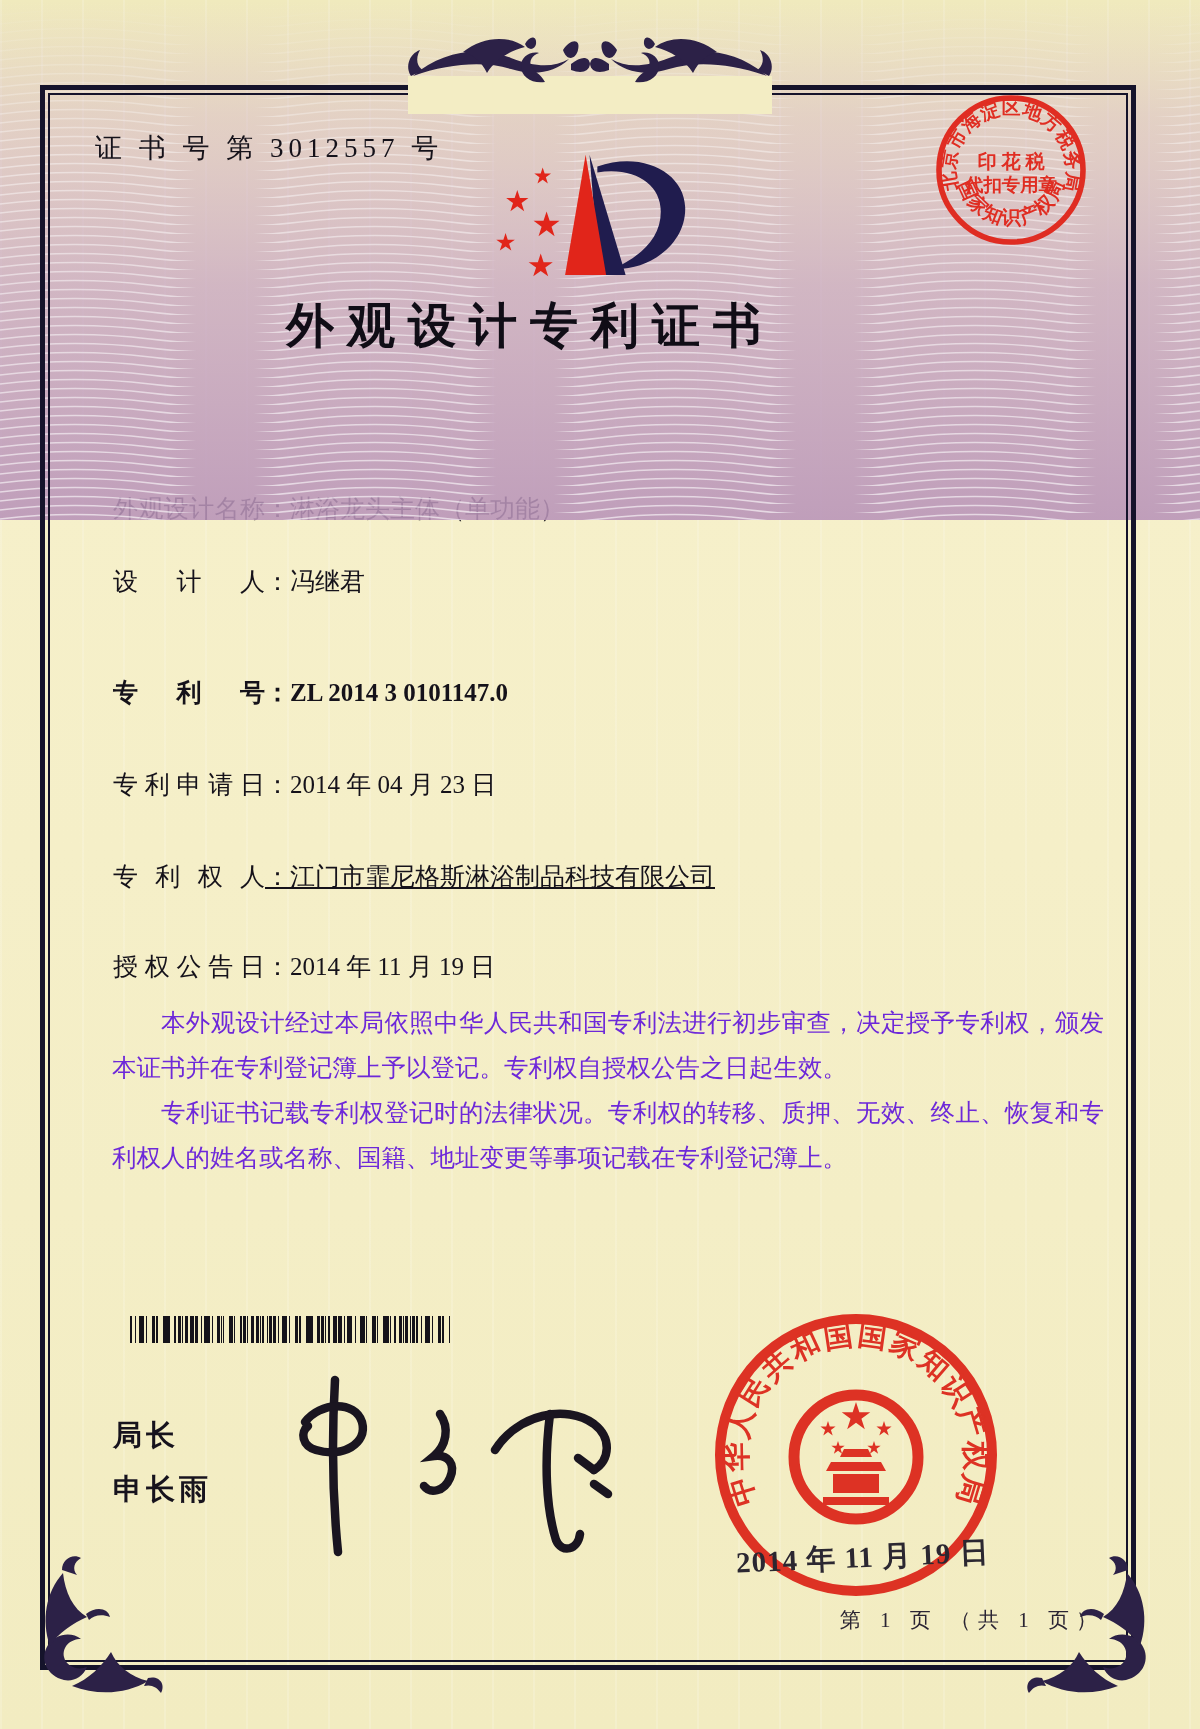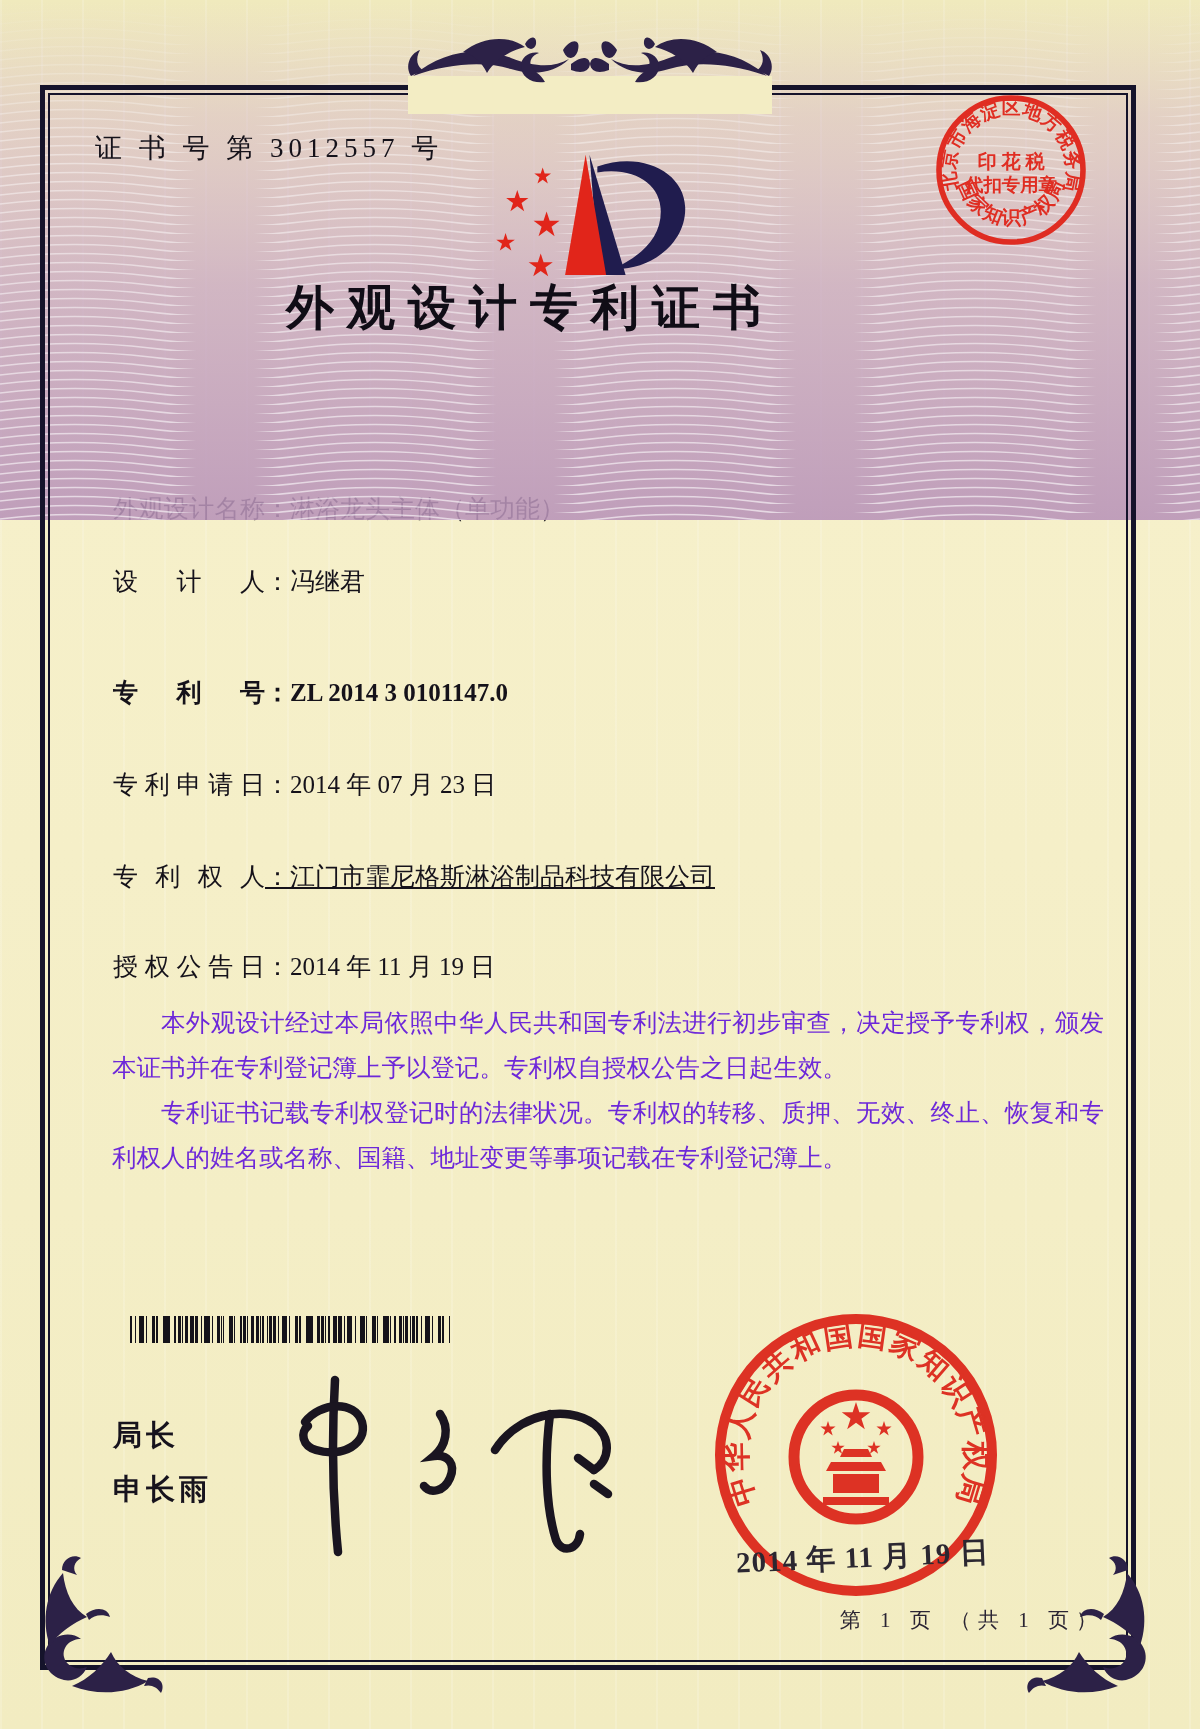--- a/index.html
+++ b/index.html
@@ -28,21 +28,21 @@
   }
   .patch{ left:408px; top:76px; width:364px; height:38px; background:#f3edc4; z-index:3; }
 
   .ornament{ z-index:4; }
 
   .cert-no{ left:95px; top:130px; font-size:27px; letter-spacing:5px; z-index:5; }
 
   .logo{ left:488px; top:150px; z-index:5; }
 
   .title{
-    left:80px; top:276px; width:900px; text-align:center; z-index:5;
+    left:80px; top:294px; width:900px; text-align:center; z-index:5;
     font-size:48px; font-weight:bold; letter-spacing:13px; color:#100d16;
   }
 
   .fields{ z-index:5; }
   .field{ position:absolute; left:113px; font-size:25px; white-space:nowrap; }
   .field .lbl{ display:inline-block; min-width:152px; text-align:justify; text-align-last:justify; }
   .f0{ top:492px; } .f1{ top:565px; } .f2{ top:676px;font-weight:bold; }
   .f3{ top:768px; } .f4{ top:860px;text-decoration:underline; } .f5{ top:950px; }
 
   .body-text{
@@ -163,21 +163,21 @@
   <path fill="#201c4e" d="M104,4 L141,127 L114,127 Z"></path>
   <path fill="#e1251a" d="M100,4 L121,127 L79,127 Z"></path>
 </svg>
 
 <div class="abs title">外观设计专利证书</div>
 
 <div class="fields">
   <div class="field f0"><span class="lbl">外观设计名称</span><span>：</span><span>淋浴龙头主体（单功能）</span></div>
   <div class="field f1"><span class="lbl">设计人</span><span>：</span><span>冯继君</span></div>
   <div class="field f2"><span class="lbl">专利号</span><span>：</span><span>ZL 2014 3 0101147.0</span></div>
-  <div class="field f3"><span class="lbl">专利申请日</span><span>：</span><span>2014 年 07 月 23 日</span></div>
+  <div class="field f3"><span class="lbl">专利申请日</span><span>：</span><span>2014 年 04 月 23 日</span></div>
   <div class="field f4"><span class="lbl">专利权人</span><span>：</span><span>江门市霏尼格斯淋浴制品科技有限公司</span></div>
   <div class="field f5"><span class="lbl">授权公告日</span><span>：</span><span>2014 年 11 月 19 日</span></div>
 </div>
 
 <div class="abs body-text">
   <p>本外观设计经过本局依照中华人民共和国专利法进行初步审查，决定授予专利权，颁发本证书并在专利登记簿上予以登记。专利权自授权公告之日起生效。</p>
   <p>专利证书记载专利权登记时的法律状况。专利权的转移、质押、无效、终止、恢复和专利权人的姓名或名称、国籍、地址变更等事项记载在专利登记簿上。</p>
 </div>
 
 <div class="abs barcode"></div>

